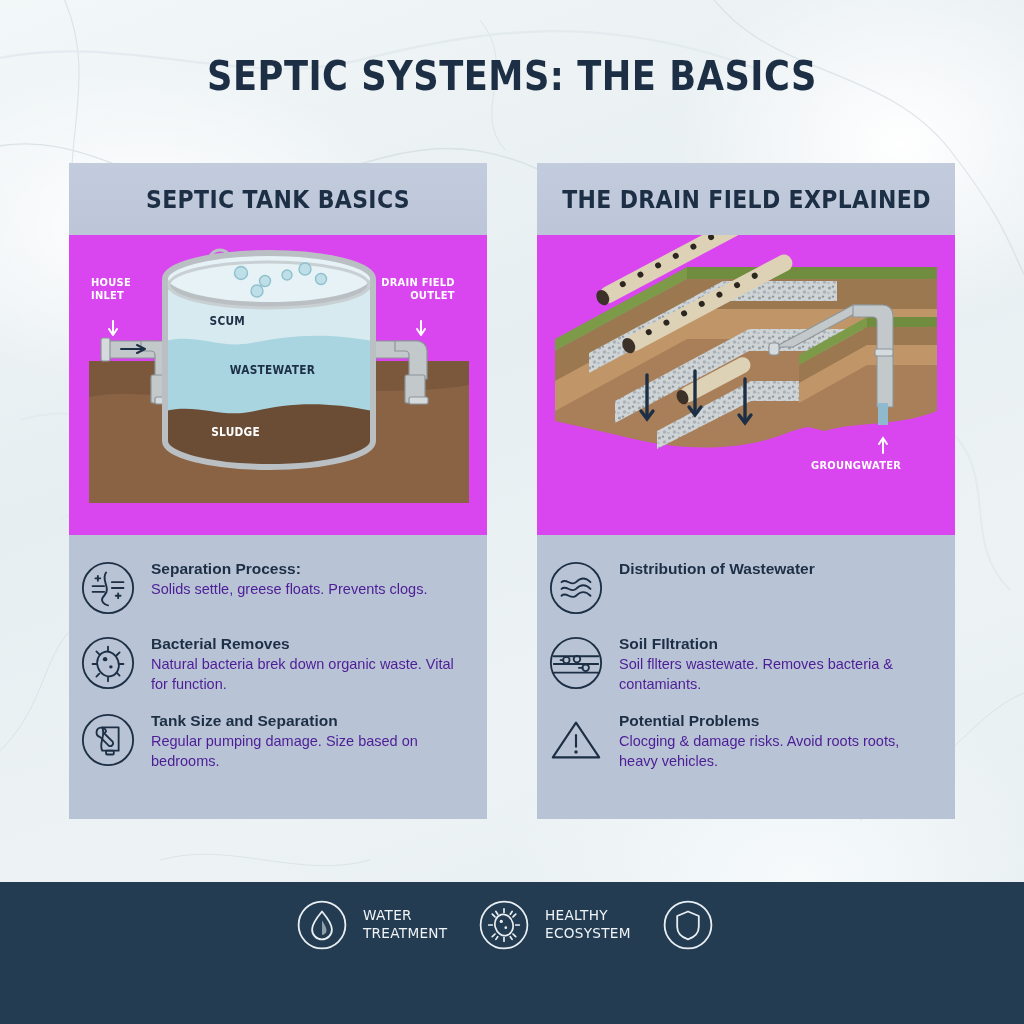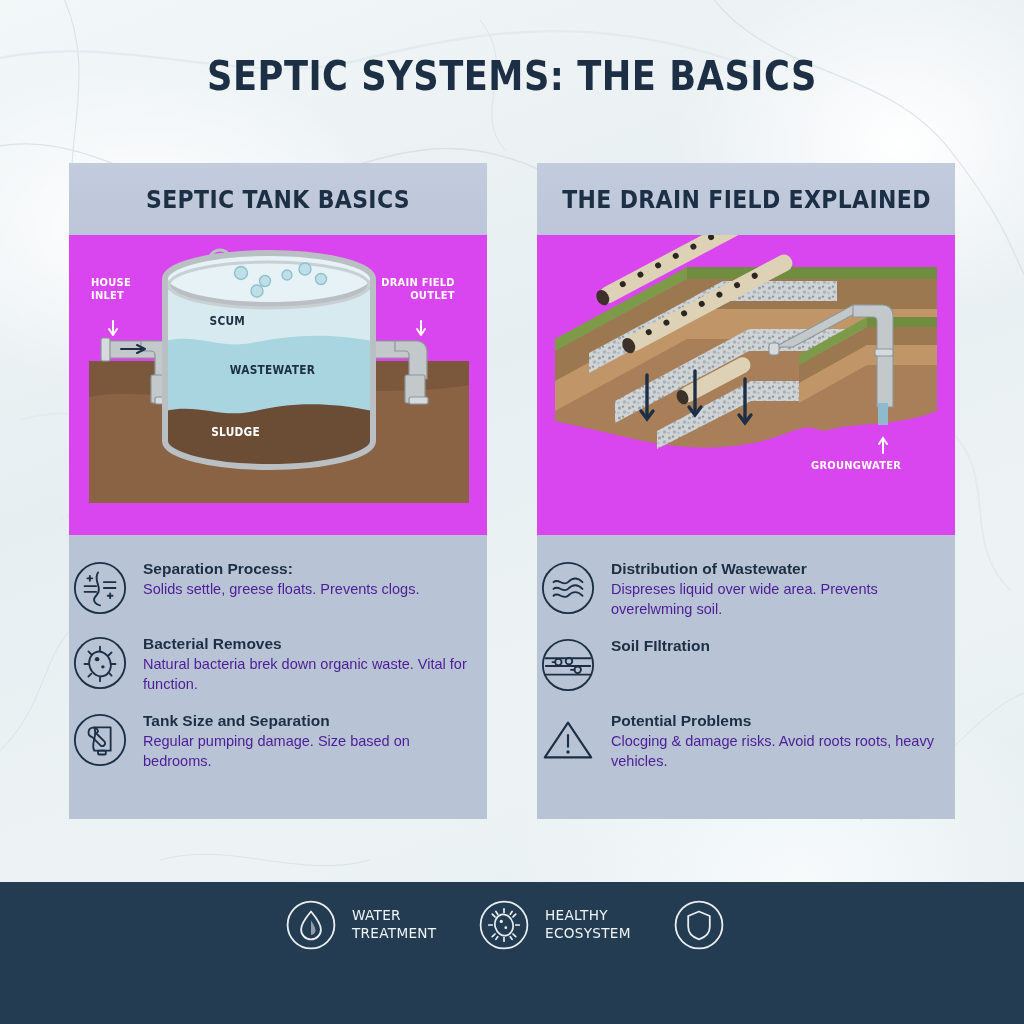--- a/index.html
+++ b/index.html
@@ -55,21 +55,21 @@
     height: 300px;
     background: #d946ef;
     position: relative;
     overflow: hidden;
   }
   .panel-figure svg { position: absolute; top: 0; left: 0; }
 
   .panel-body {
     height: 284px;
     background: #b9c3d6;
-    padding: 22px 18px 0 2px;
+    padding: 22px 18px 0 10px;
   }
 
   
   .row { display: flex; align-items: flex-start; margin-bottom: 15px; }
   .row-icon {
     width: 58px; height: 58px; flex: 0 0 58px;
     margin-right: 14px; margin-top: 2px;
   }
   .row-text { flex: 1; padding-top: 2px; }
   .row-title {
@@ -106,21 +106,21 @@
   }
 
   
   #footer {
     position: absolute; left: 0; top: 882px; width: 1024px; height: 142px;
     background: #233c52;
   }
   #footer-icons {
     position: absolute; top: 16px; left: 0; width: 1024px;
     display: flex; align-items: center; justify-content: center;
-    gap: 35px;
+    gap: 24px;
   }
   .footer-item { display: flex; align-items: center; gap: 14px; }
   .footer-ico { width: 54px; height: 54px; flex: 0 0 54px; }
   .footer-label {
     color: #f0f4f7;
     font-family: "DejaVu Sans", sans-serif;
     font-size: 14.5px; font-weight: 400;
     line-height: 1.22;
     letter-spacing: 0.3px;
     white-space: pre-line;
@@ -380,36 +380,36 @@
 
     <div class="row">
       <svg class="row-icon" viewBox="0 0 60 60" fill="none" stroke="#1d2f45" stroke-width="1.9" stroke-linecap="round">
         <circle cx="30" cy="30" r="26"></circle>
         <path d="M15 24 C 20 19, 25 29, 30 24 S 40 19, 45 24"></path>
         <path d="M15 31 C 20 26, 25 36, 30 31 S 40 26, 45 31"></path>
         <path d="M15 38 C 20 33, 25 43, 30 38 S 40 33, 45 38"></path>
       </svg>
       <div class="row-text">
         <div class="row-title">Distribution of Wastewater</div>
-        <div class="row-desc">Dispreses liquid over wide area. Prevents overelwming soil.</div>
       </div>
     </div>
 
     <div class="row">
       <svg class="row-icon" viewBox="0 0 60 60" fill="none" stroke="#1d2f45" stroke-width="1.9" stroke-linecap="round">
         <circle cx="30" cy="30" r="26"></circle>
         <path d="M7 23 h46 M7 31 h46 M7 40 h46"></path>
         <circle cx="20" cy="27" r="3.4"></circle>
         <path d="M14 27 h3"></path>
         <circle cx="31" cy="26" r="3.4"></circle>
         <circle cx="40" cy="35" r="3.4"></circle>
         <path d="M33 35 h4"></path>
       </svg>
       <div class="row-text">
         <div class="row-title">Soil FIltration</div>
+        <div class="row-desc">Soil fllters wastewate. Removes bacteria &amp; contamiants.</div>
       </div>
     </div>
 
     <div class="row">
       <svg class="row-icon" viewBox="0 0 60 60" fill="none" stroke="#1d2f45" stroke-width="2.2" stroke-linecap="round" stroke-linejoin="round">
         <path d="M30 12 L54 48 H6 Z"></path>
         <path d="M30 25 v12"></path>
         <circle cx="30" cy="42.5" r="1.8" fill="#1d2f45" stroke="none"></circle>
       </svg>
       <div class="row-text">

